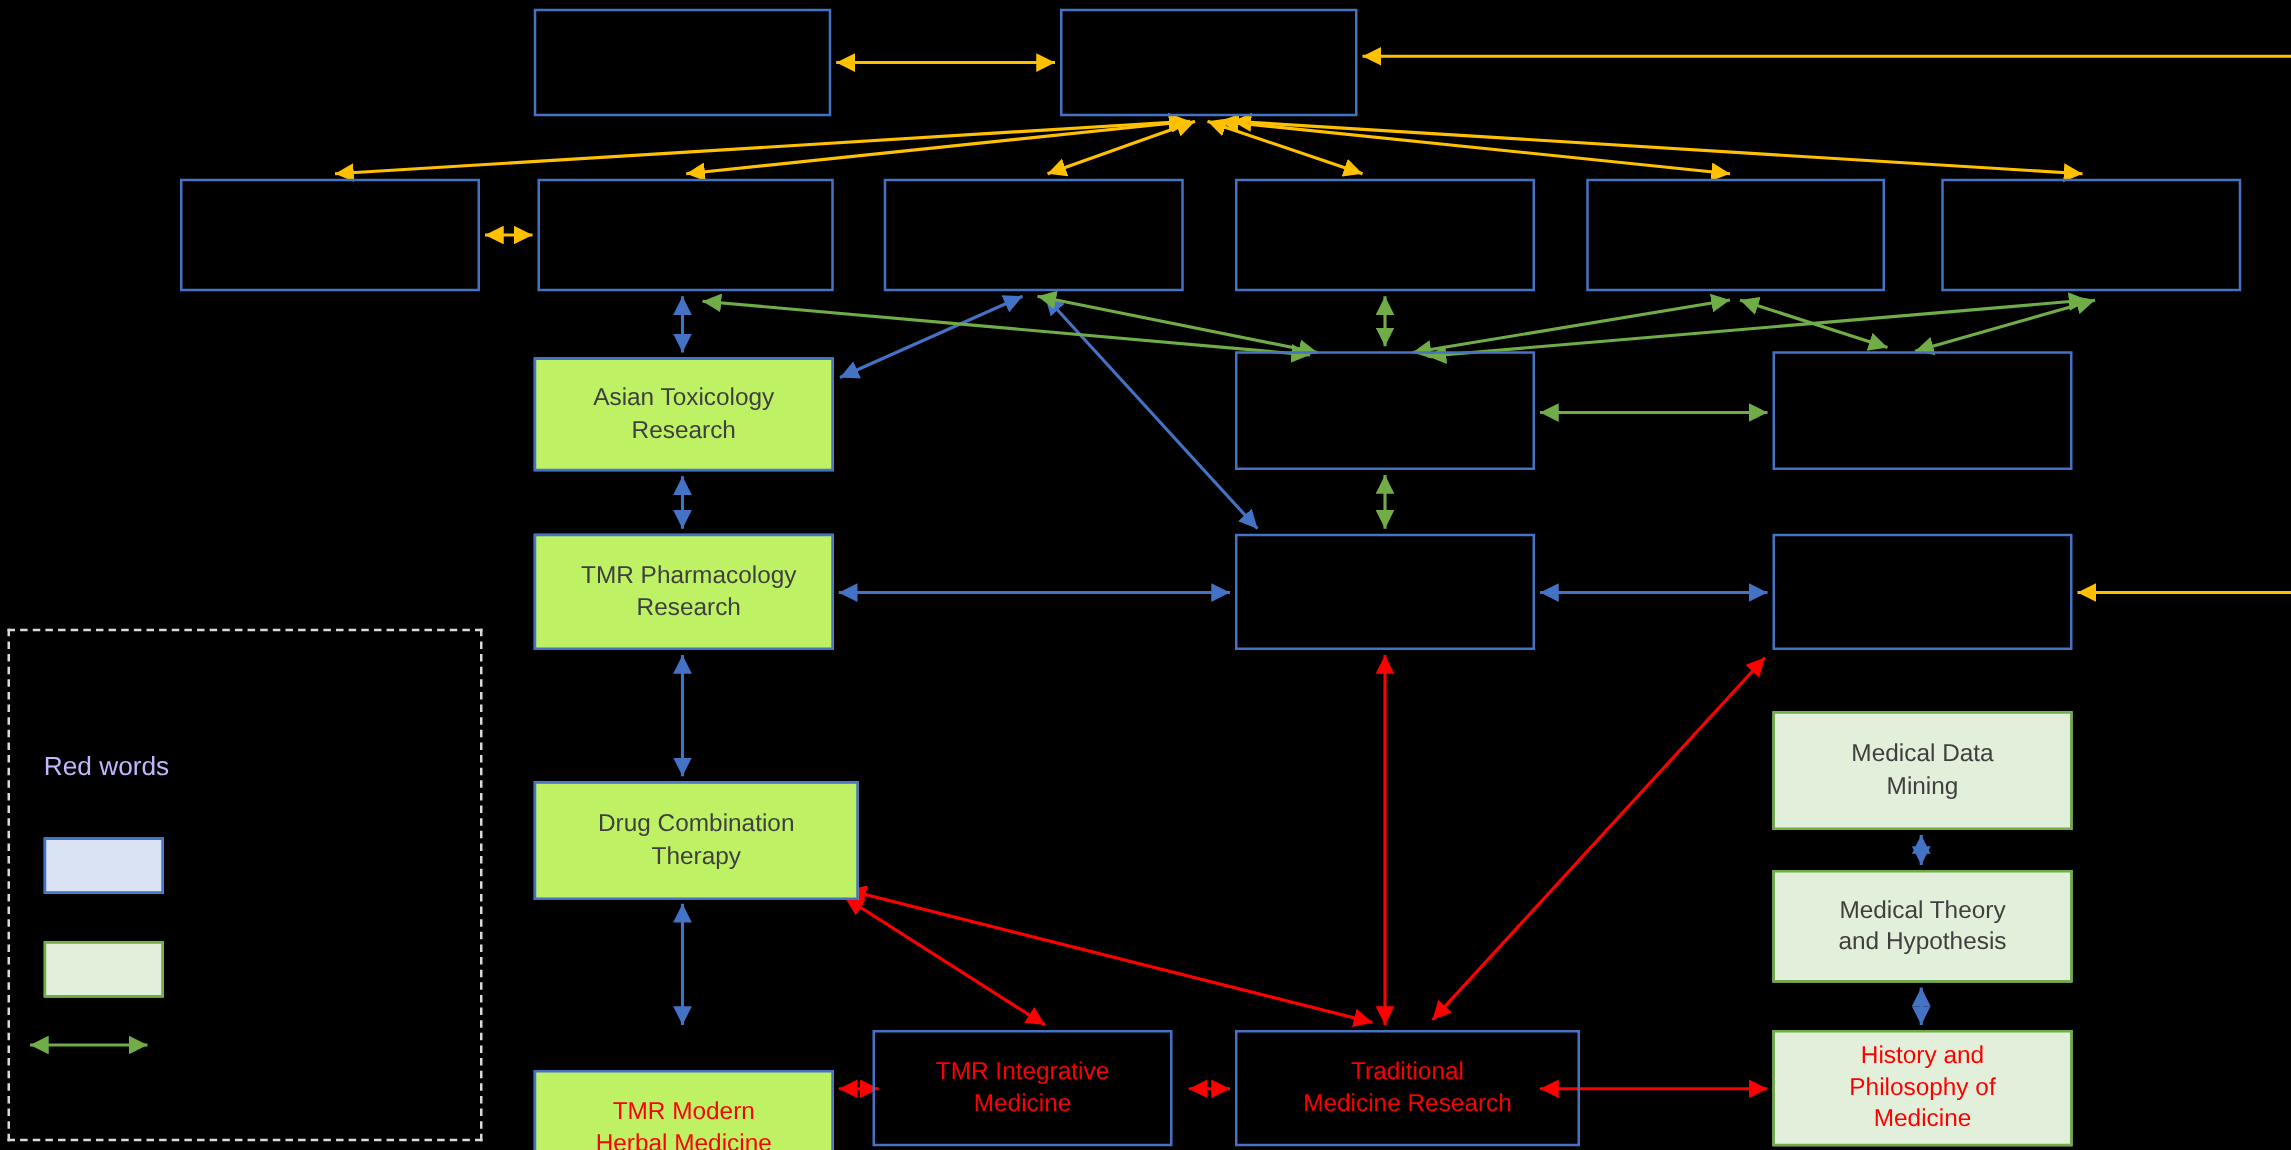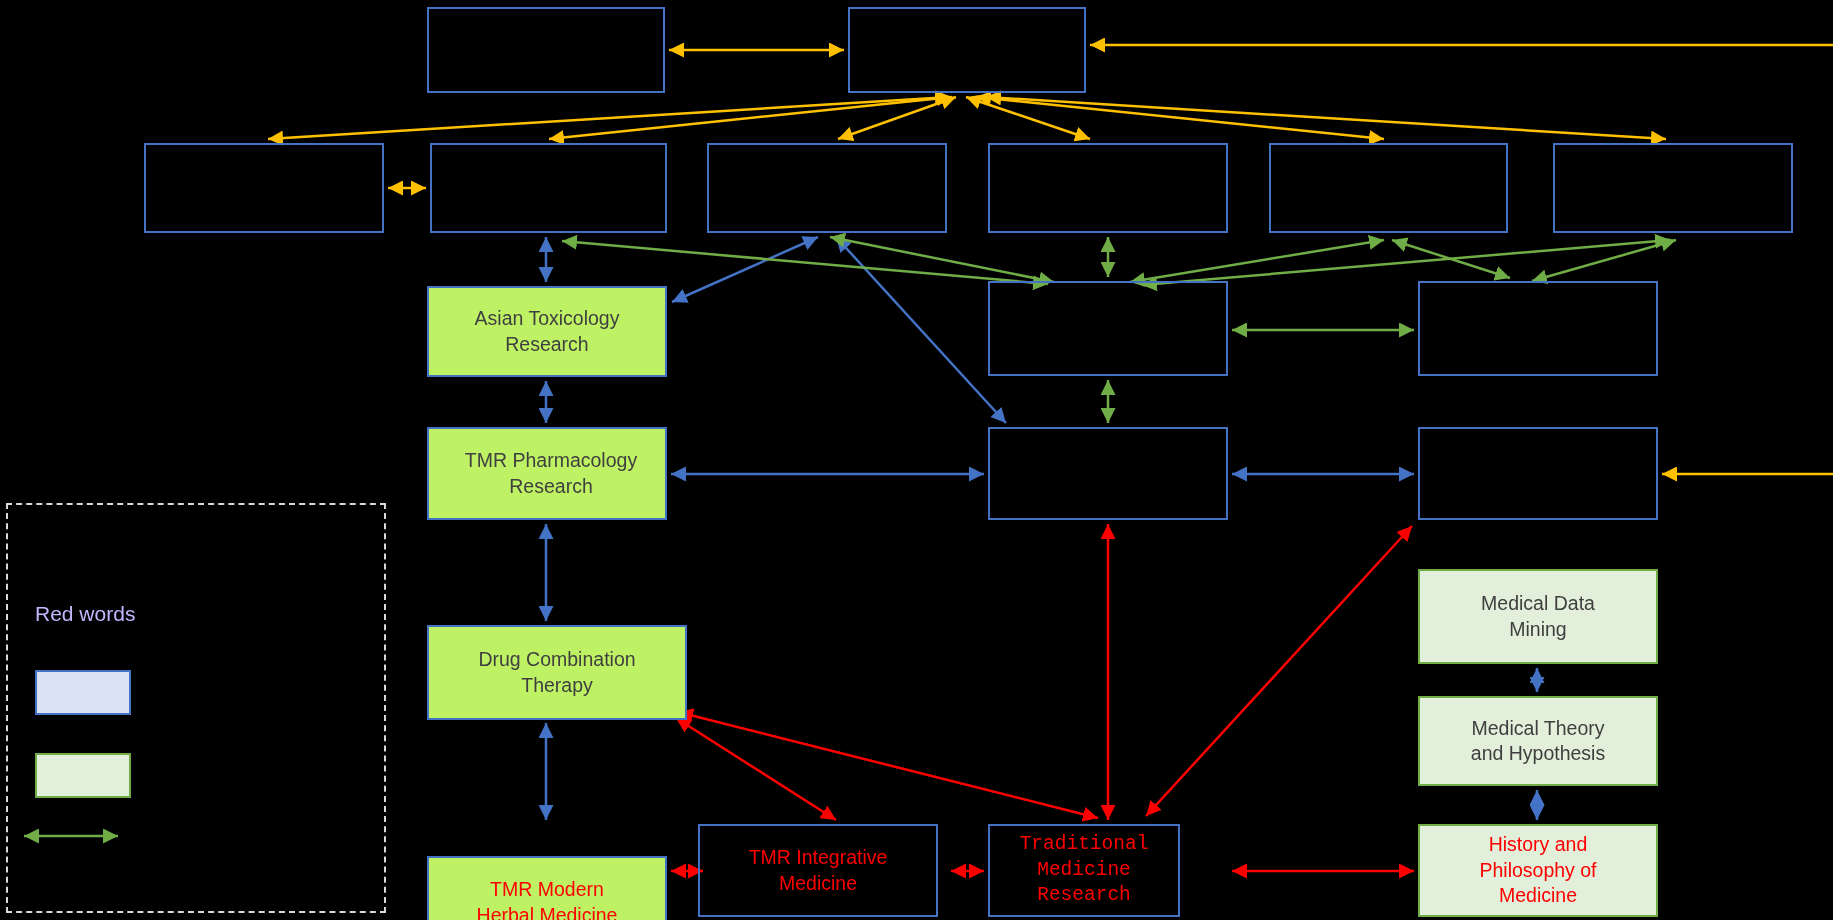--- a/index.html
+++ b/index.html
@@ -118,21 +118,21 @@
 Therapy</div>
   <div class="box greenfill" style="left:1418px;top:569px;width:240px;height:95px;">Medical Data
 Mining</div>
   <div class="box greenfill" style="left:1418px;top:696px;width:240px;height:90px;">Medical Theory
 and Hypothesis</div>
 
   <div class="box lavender redtext" style="left:427px;top:856px;width:240px;height:93px;">TMR Modern
 Herbal Medicine</div>
   <div class="box redtext" style="left:698px;top:824px;width:240px;height:93px;">TMR Integrative
 Medicine</div>
-  <div class="box redtext" style="left:988px;top:824px;width:192px;height:93px;font-family:Liberation Mono, monospace;">Traditional
+  <div class="box redtext" style="left:988px;top:824px;width:276px;height:93px;">Traditional
 Medicine Research</div>
   <div class="box greenfill redtext" style="left:1418px;top:824px;width:240px;height:93px;">History and
 Philosophy of
 Medicine</div>
 
   <div class="legend">
     <div class="legend-label">Red words</div>
     <div class="swatch swatch-lavender"></div>
     <div class="swatch swatch-green"></div>
   </div>

